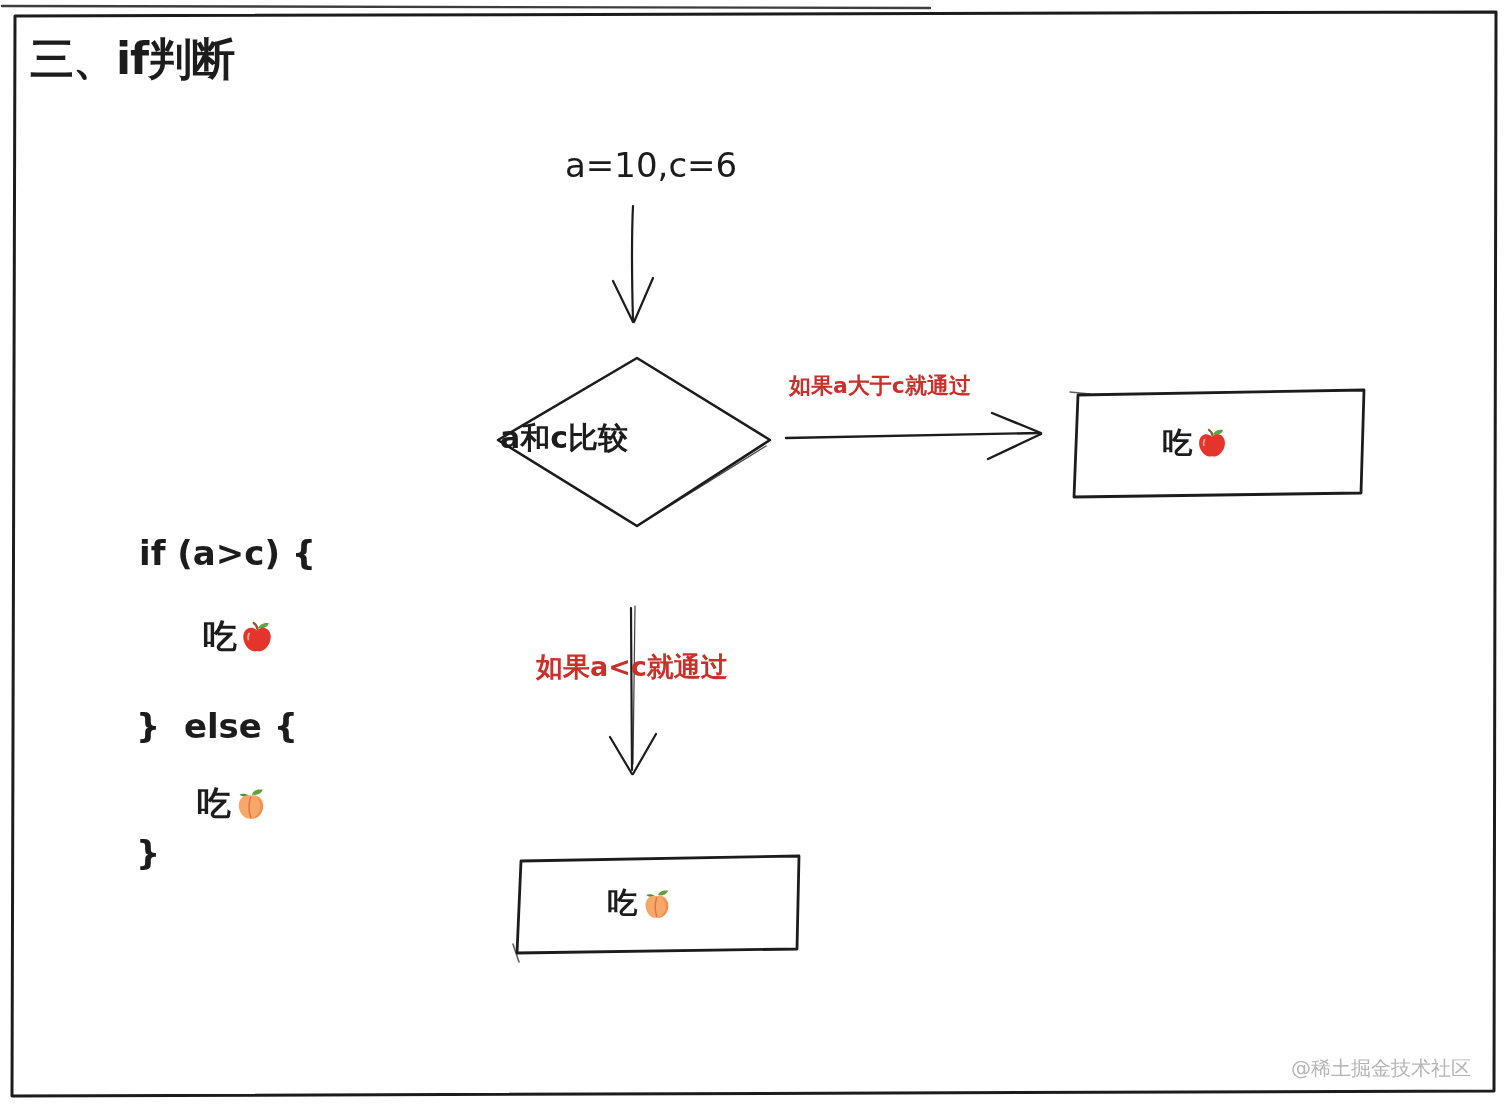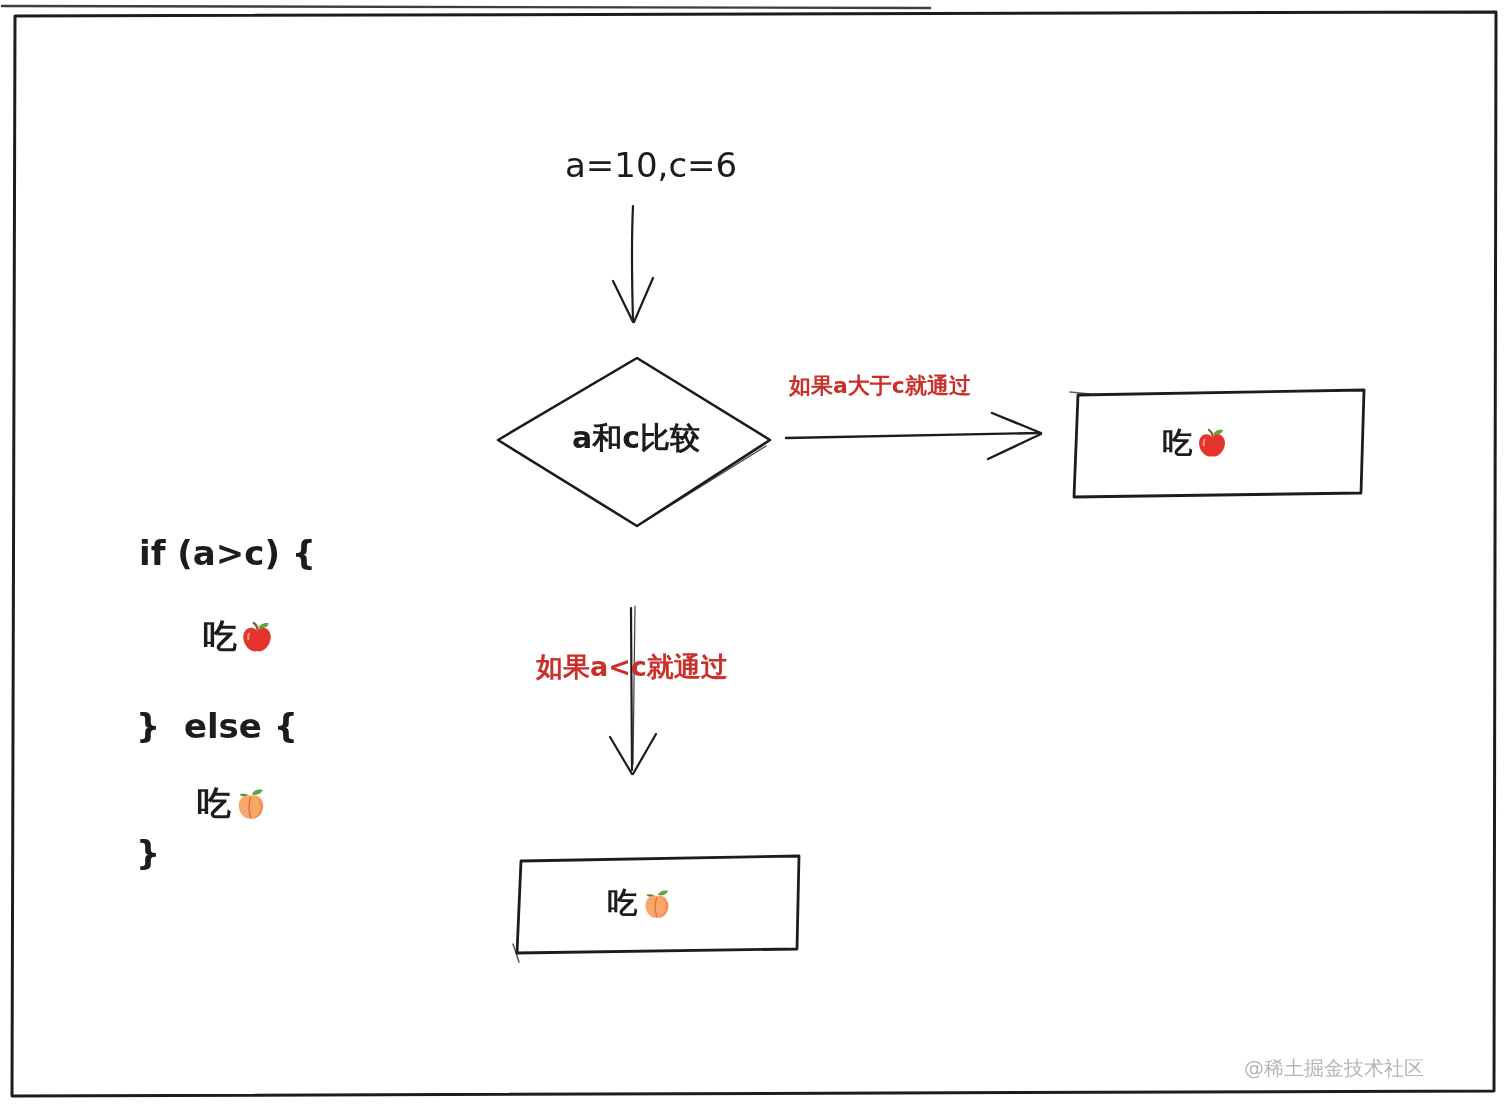--- a/index.html
+++ b/index.html
@@ -6,37 +6,37 @@
   .canvas{
     position:relative;width:1512px;height:1112px;background:#ffffff;
     font-family:"DejaVu Sans","Liberation Sans",sans-serif;
     color:#1c1c1c;overflow:hidden;
   }
   .strokes{position:absolute;left:0;top:0;width:1512px;height:1112px;}
   .label{position:absolute;white-space:pre;line-height:1.15;}
   .title{left:30px;top:34px;font-size:44px;font-weight:700;letter-spacing:-1px;}
   .start{left:555px;top:68px;width:160px;text-align:center;font-size:50px;font-weight:700;}
   .init{left:565px;top:146px;width:140px;text-align:center;font-size:34px;font-weight:400;}
-  .decision{left:500px;top:421px;width:272px;text-align:center;font-size:30px;font-weight:600;}
+  .decision{left:500px;top:421px;width:272px;font-size:30px;font-weight:600;}
   .red{color:#c9302a;}
   .branch-right{left:789px;top:373px;font-size:22px;font-weight:700;}
   .branch-down{left:536px;top:651px;font-size:27px;font-weight:700;}
   .boxlabel{display:flex;align-items:center;justify-content:center;gap:3px;
     font-size:30px;font-weight:600;box-sizing:border-box;}
   .apple-box-label{left:1076px;top:392px;width:288px;height:102px;padding-right:50px;}
   .peach-box-label{left:518px;top:856px;width:280px;height:95px;padding-right:36px;}
   .code{font-size:34px;font-weight:600;margin-top:36px;}
   .code-l1{left:139px;top:498px;}
   .code-l2{left:203px;top:581px;}
   .code-l3{left:136px;top:671px;}
   .code-l4{left:197px;top:748px;}
   .code-l5{left:136px;top:798px;}
   .code-line{display:flex;align-items:center;gap:3px;}
   .note{left:265px;top:1008px;font-size:27px;font-weight:600;}
-  .watermark{left:1244px;top:1057px;font-size:20px;color:#b5b5b5;font-weight:400;}
+  .watermark{left:1291px;top:1057px;font-size:20px;color:#b5b5b5;font-weight:400;}
   .fruit{width:32px;height:32px;display:inline-block;flex:0 0 auto;}
   .fruit-sm{width:34px;height:34px;}
 </style>
 </head>
 <body>
 
 <div class="canvas">
 
   <svg class="strokes" viewBox="0 0 1512 1112" fill="none" stroke="#1c1c1c" stroke-linecap="round" stroke-linejoin="round">
 
@@ -73,20 +73,21 @@
       <path d="M 610,737 L 632,774" stroke-width="2.2"></path>
       <path d="M 656,734 L 633,774" stroke-width="2.2"></path>
     </g>
 
     <g>
       <path d="M 521,861 L 799,856 L 797,949 L 517,953 Z" stroke-width="2.8"></path>
       <path d="M 513,944 L 519,962" stroke-width="1.6" opacity="0.7"></path>
     </g>
   </svg>
 
+  <div class="label title">三、if判断</div>
 
   <div class="label init">a=10,c=6</div>
 
   <div class="label decision">a和c比较</div>
 
   <div class="label branch-right red">如果a大于c就通过</div>
   <div class="label branch-down red">如果a&lt;c就通过</div>
 
   <div class="label boxlabel apple-box-label">
     <span>吃</span>

